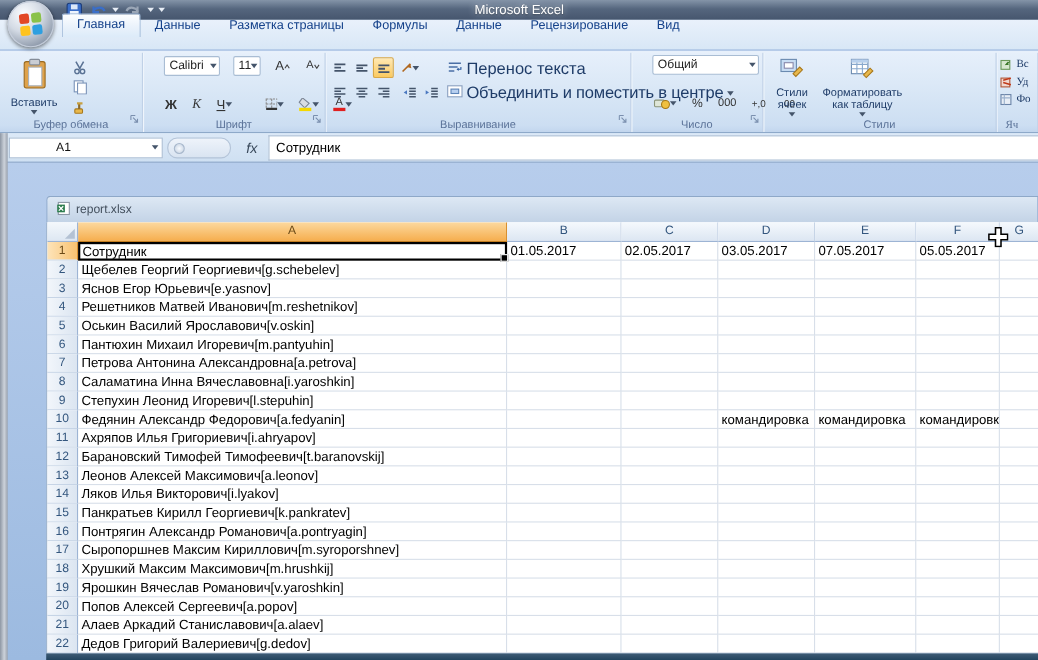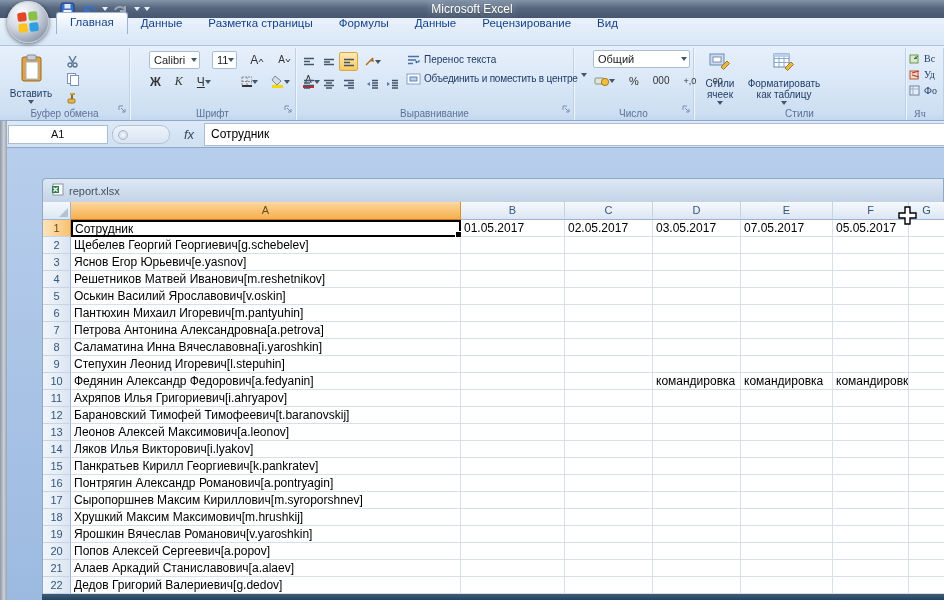--- a/index.html
+++ b/index.html
@@ -47,51 +47,51 @@
   .lbl10{font-size:10px;color:#1f3c68;}
   .sep-v{width:1px;background:#c0d1e7;box-shadow:1px 0 0 #eff5fc;margin:1px 2px;}
 
   
   .g-clip{width:130px;display:flex;gap:4px;}
   .paste-big{width:56px;height:56px;flex-direction:column;gap:1px;}
   .clip-col{display:flex;flex-direction:column;gap:2px;padding-top:3px;}
 
   
   .g-font{width:166px;}
-  .frow{display:flex;align-items:center;gap:12px;margin-bottom:3px;padding-left:16px;}
+  .frow{display:flex;align-items:center;gap:12px;margin-bottom:16px;padding-left:16px;}
   .combo{background:#fff;border:1px solid #a9bdd4;height:18px;display:flex;align-items:center;
     justify-content:space-between;font-size:11px;color:#222;padding:0 2px 0 4px;box-sizing:border-box;border-radius:2px;}
   .fmt{font-size:12px;color:#333;}
   .fmt-b{font-weight:bold;}
   .fmt-i{font-style:italic;font-family:"Liberation Serif",serif;}
   .fmt-u{text-decoration:underline;}
   .colorbar{width:11px;height:3px;margin-top:0px;}
   .stack{display:flex;flex-direction:column;align-items:center;line-height:10px;}
 
   
   .g-align{width:278px;display:flex;gap:4px;}
   .al-left{display:flex;flex-direction:column;gap:3px;padding-top:2px;}
   .al-row{display:flex;gap:1px;}
   .al-right{display:flex;flex-direction:column;gap:5px;padding-top:4px;}
-  .lblbtn{display:flex;align-items:flex-start;gap:3px;font-size:10px;color:#1f3c68;white-space:nowrap;}
+  .lblbtn{display:flex;align-items:center;gap:3px;font-size:15px;color:#1f3c68;white-space:nowrap;}
 
   
   .g-num{width:120px;}
   
   .g-styles{width:212px;display:flex;gap:2px;}
   .style-big{width:84px;height:56px;flex-direction:column;gap:1px;text-align:center;}
   .style-big .lbl10{line-height:11px;}
   
   .g-cells{flex:1;overflow:hidden;font-family:Liberation Serif, serif;}
   .cellrow{display:flex;align-items:center;gap:3px;font-size:10px;color:#1f3c68;height:16px;white-space:nowrap;}
 
   
   .fbar{position:absolute;top:121px;left:0;right:0;height:27px;display:flex;align-items:center;
     background:linear-gradient(#dcE9f7,#cfe0f2);border-bottom:1px solid #8fa8c8;box-sizing:border-box;padding-left:8px;}
-  .namebox{width:100px;height:19px;background:#fff;border:1px solid #a9bdd4;display:flex;align-items:center;
+  .namebox{width:140px;height:19px;background:#fff;border:1px solid #a9bdd4;display:flex;align-items:center;
     justify-content:space-between;font-size:11px;color:#111;padding:0 3px 0 42px;box-sizing:border-box;gap:48px;}
   .fsplit{width:56px;height:17px;border-radius:9px;margin:0 4px;
     background:linear-gradient(#eef3fa,#d9e4f1);border:1px solid #b4c4d8;position:relative;}
   .fsplit::after{content:"";position:absolute;left:5px;top:4px;width:8px;height:8px;border-radius:50%;
     background:radial-gradient(#f8fbff,#c2cfdf);border:1px solid #a8b8cc;}
   .fxbtn{width:30px;height:21px;display:flex;align-items:center;justify-content:center;
     font-family:Liberation Sans, sans-serif;font-style:italic;font-size:13px;color:#3a4a5c;}
   .fval{flex:1;height:21px;background:#fff;border:1px solid #a9bdd4;border-right:none;
     font-size:12px;color:#000;display:flex;align-items:center;padding-left:6px;}
 

